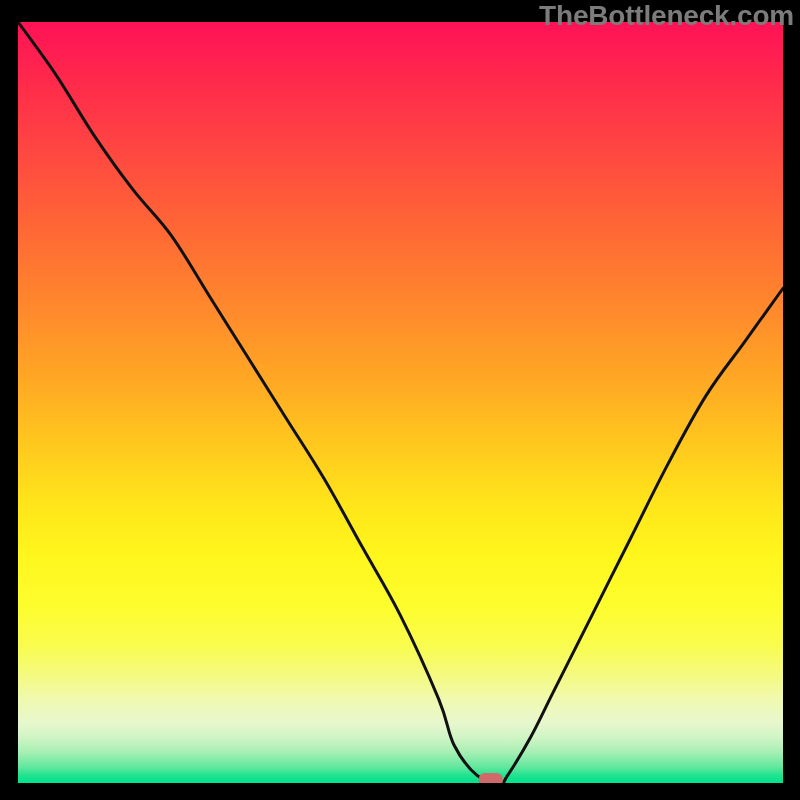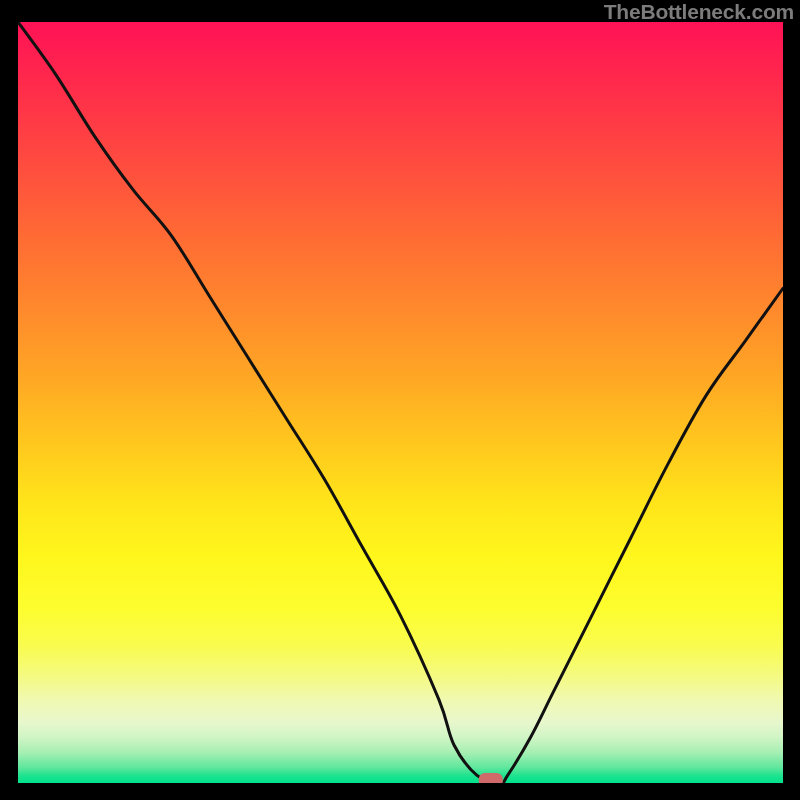--- a/index.html
+++ b/index.html
@@ -65,21 +65,21 @@
   }
   .marker {
     fill: #d06a6a;
     stroke: none;
   }
   .watermark {
     position: absolute;
     top: 0;
     right: 6px;
     font-family: Arial, Helvetica, sans-serif;
-    font-size: 21px;
+    font-size: 28px;
     font-weight: bold;
     color: #7c7c7c;
     letter-spacing: -0.2px;
     user-select: none;
   }
 </style>
 </head>
 <body>
 
 <div class="frame">

